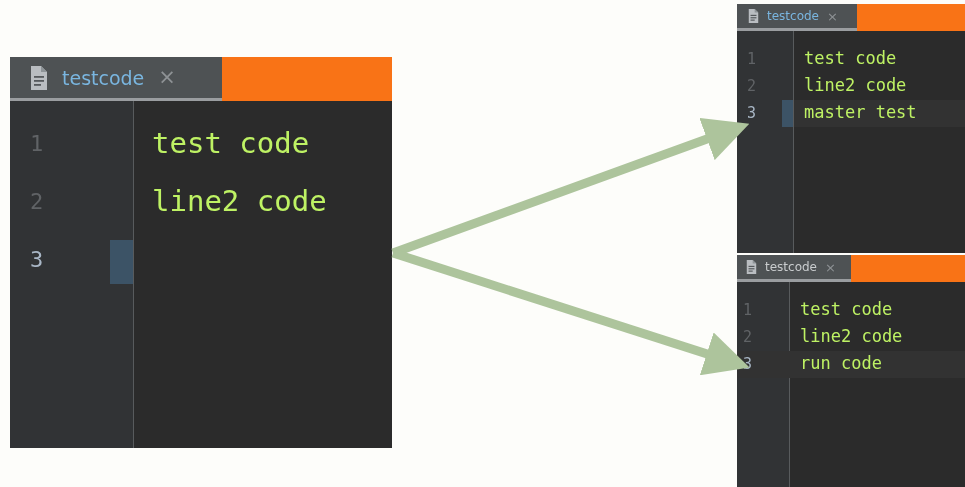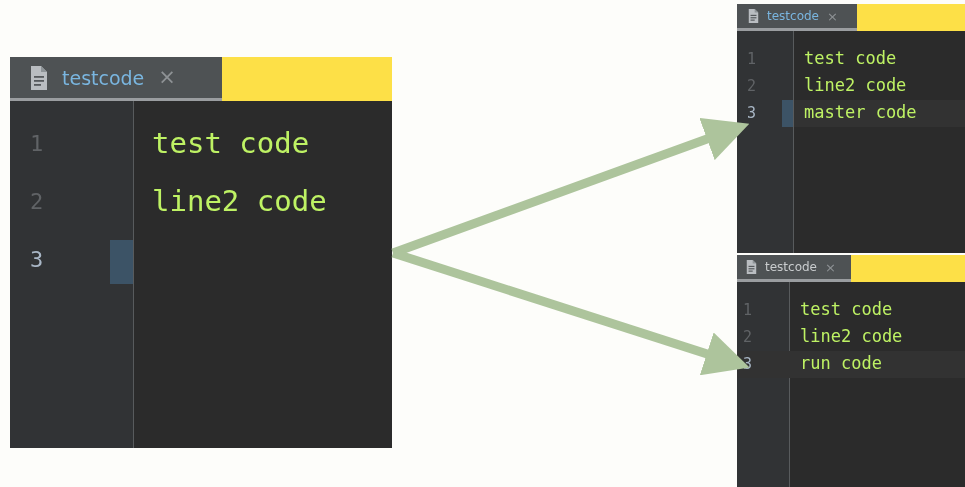--- a/index.html
+++ b/index.html
@@ -28,21 +28,21 @@
   .editor {
     position: absolute;
     background: #2b2b2b;
     overflow: hidden;
   }
 
   .tabbar {
     position: absolute;
     left: 0; top: 0;
     width: 100%;
-    background: #fde047;
+    background: #f97316;
     box-sizing: border-box;
   }
 
   .tab {
     position: absolute;
     left: 0; top: 0;
     display: flex;
     align-items: center;
     background: #4e5254;
     box-sizing: border-box;
@@ -220,21 +220,21 @@
 
     <div class="current-line" style="left:57px; top:96px; width:171px; height:27px;"></div>
     <div class="caret-marker" style="left:45px; top:96px; width:11px; height:27px;"></div>
 
     <div class="lineno" style="left:10px; top:48px; font-size:15px;">1</div>
     <div class="lineno" style="left:10px; top:75px; font-size:15px;">2</div>
     <div class="lineno" style="left:10px; top:102px; font-size:15px; color:#a9b7c6;">3</div>
 
     <div class="codeline" style="left:67px; top:46px; font-size:17px;">test code</div>
     <div class="codeline" style="left:67px; top:73px; font-size:17px;">line2 code</div>
-    <div class="codeline" style="left:67px; top:100px; font-size:17px;">master code</div>
+    <div class="codeline" style="left:67px; top:100px; font-size:17px;">master test</div>
   </div>
 
   <div class="editor" id="editor-run">
 
     <div class="tabbar">
       <div class="tab">
         <span class="tab-file-icon">
           <svg width="13" height="16" viewBox="0 0 22 26" aria-hidden="true">
             <path d="M3 1 H13 L19 7 V25 H3 Z" fill="#b9bdc1"></path>
             <path d="M13 1 L19 7 H13 Z" fill="#8d9397"></path>

